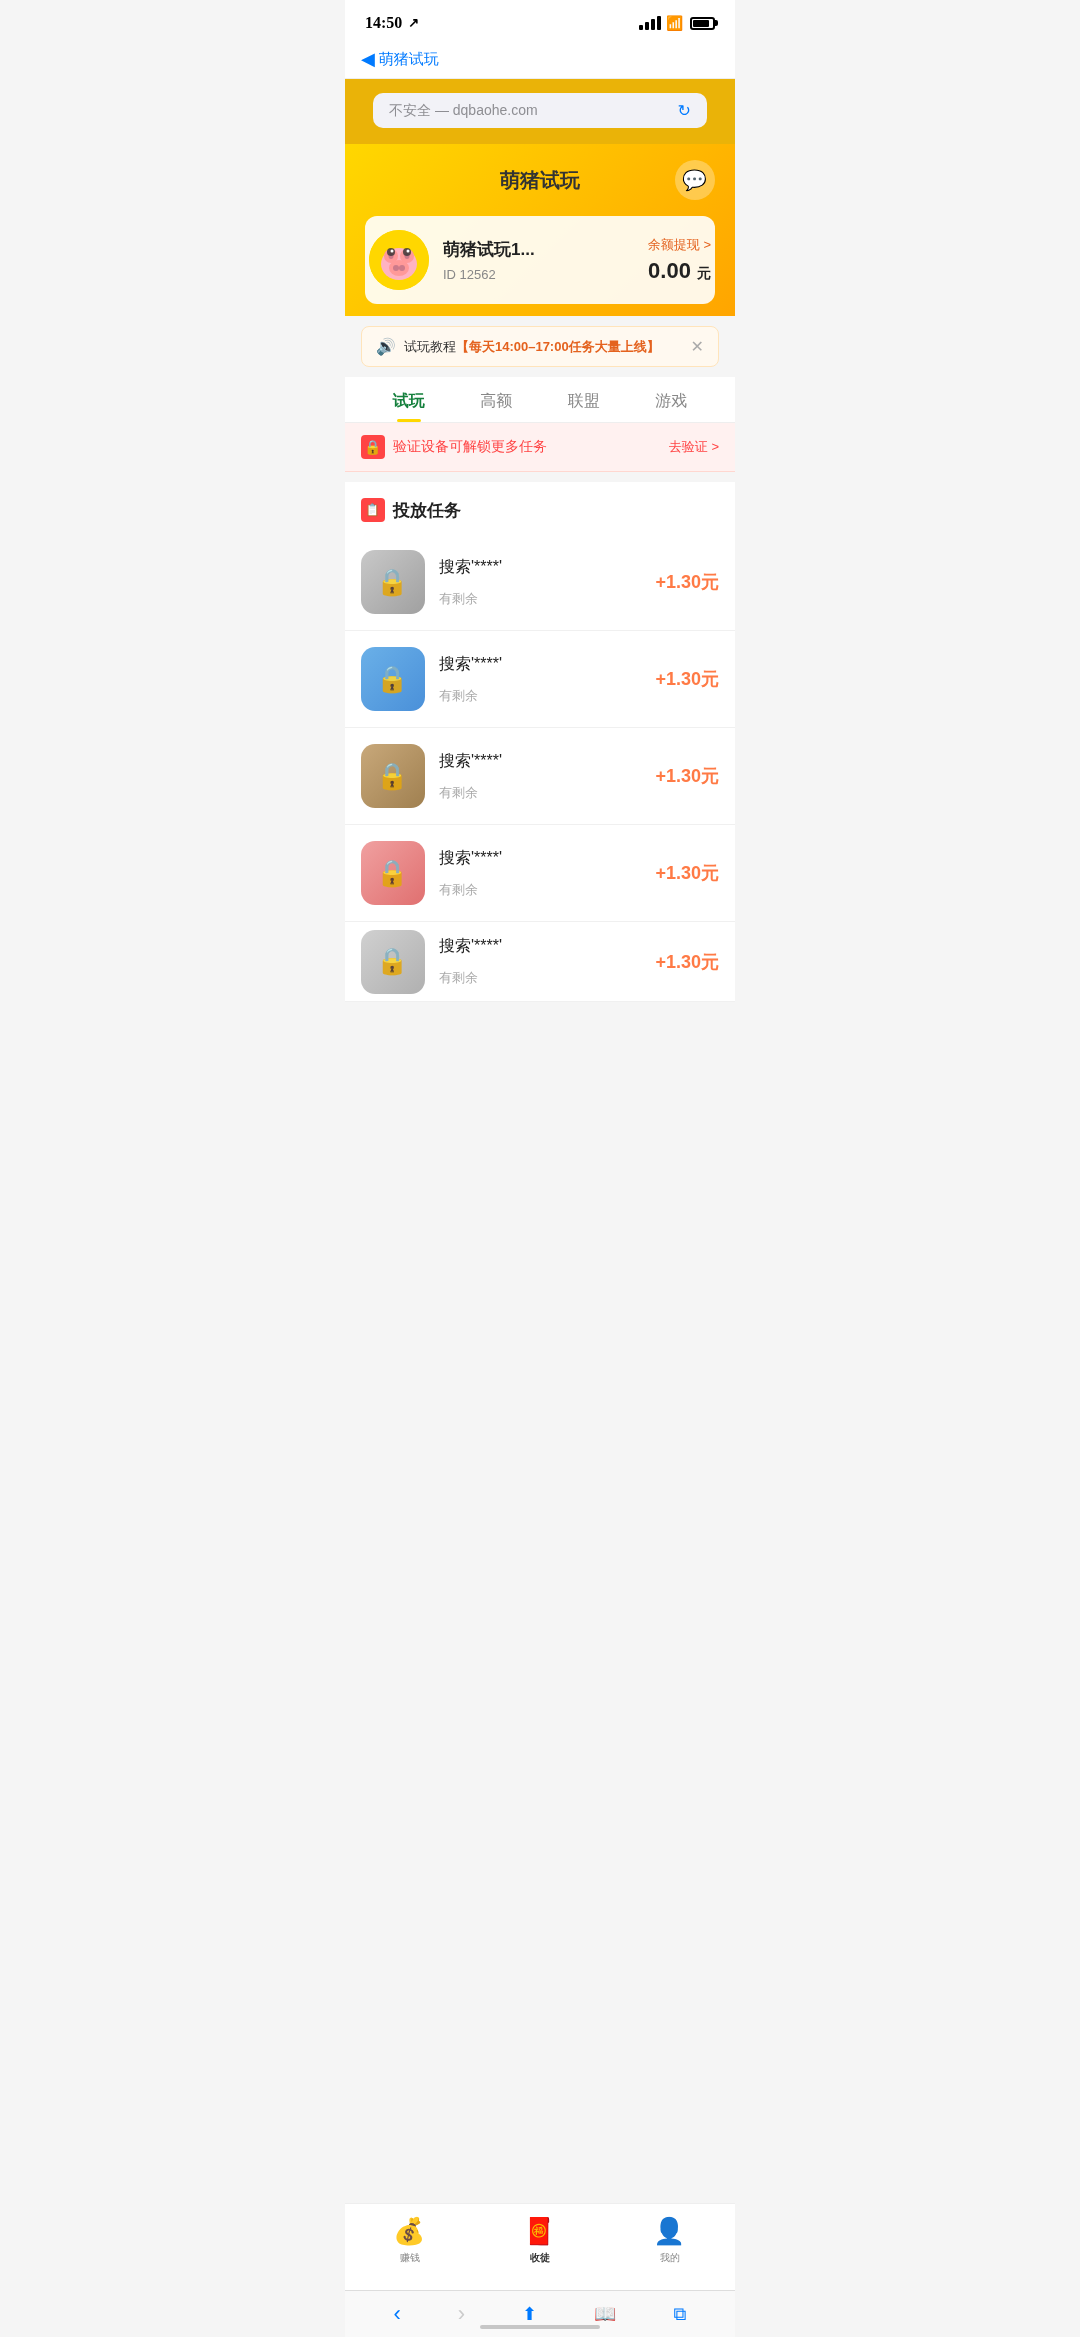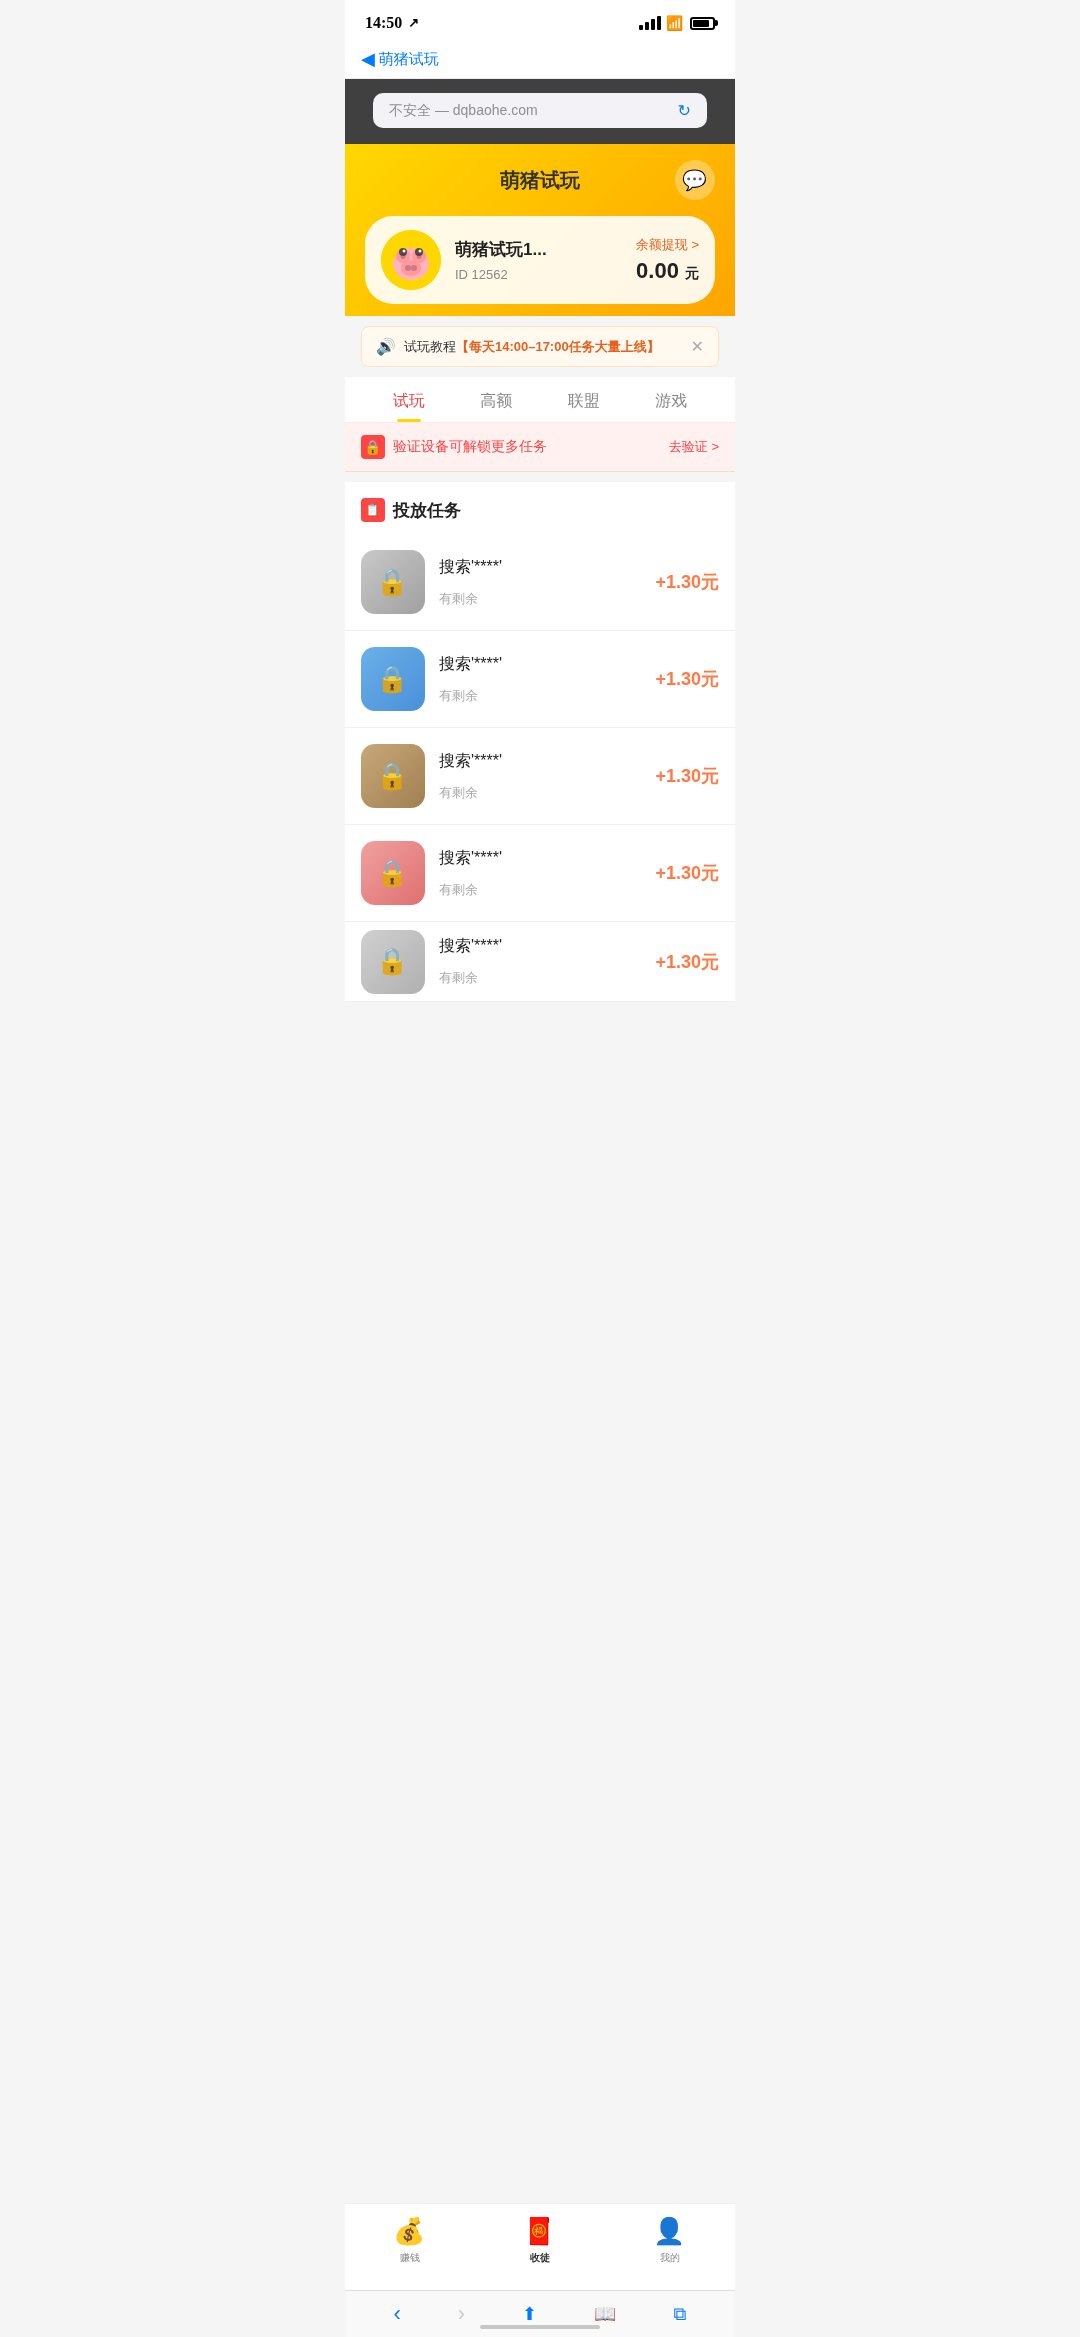--- a/index.html
+++ b/index.html
@@ -86,22 +86,22 @@
       width: 40px; height: 40px;
       background: rgba(255,255,255,0.3);
       border-radius: 50%;
       display: flex; align-items: center; justify-content: center;
       font-size: 20px;
     }
 
     
     .user-info {
       background: rgba(255,255,255,0.9);
-      border-radius: 28px;
-      padding: 14px 16px;
+      border-radius: 12px;
+      padding: 14px 4px;
       display: flex;
       align-items: center;
       gap: 14px;
     }
     .avatar {
       width: 60px; height: 60px;
       border-radius: 50%;
       background: #FFD700;
       display: flex; align-items: center; justify-content: center;
       font-size: 30px;
@@ -142,22 +142,22 @@
     .tab {
       flex: 1;
       text-align: center;
       padding: 14px 0 10px;
       font-size: 16px;
       color: #888;
       position: relative;
       cursor: pointer;
     }
     .tab.active {
-      color: #ef4444;
-      font-weight: 400;
+      color: #15803d;
+      font-weight: 700;
     }
     .tab.active::after {
       content: '';
       position: absolute;
       bottom: 0; left: 50%;
       transform: translateX(-50%);
       width: 24px; height: 3px;
       background: #FFD700;
       border-radius: 2px;
     }
@@ -313,21 +313,21 @@
     </div>
   </div>
 
   <div class="nav-bar">
     <div class="nav-back">
       <span class="nav-back-arrow">◀</span>
       <span>萌猪试玩</span>
     </div>
   </div>
 
-  <div style="background:#404040; padding: 6px 12px 8px;">
+  <div style="background:#eab308; padding: 6px 12px 8px;">
     <div class="address-bar">
       <span class="address-text">不安全 — dqbaohe.com</span>
       <span class="refresh-icon">↻</span>
     </div>
   </div>
 
   <div class="app-header">
     <div class="app-title-row">
       <div style="width:40px;"></div>
       <span class="app-title">萌猪试玩</span>

